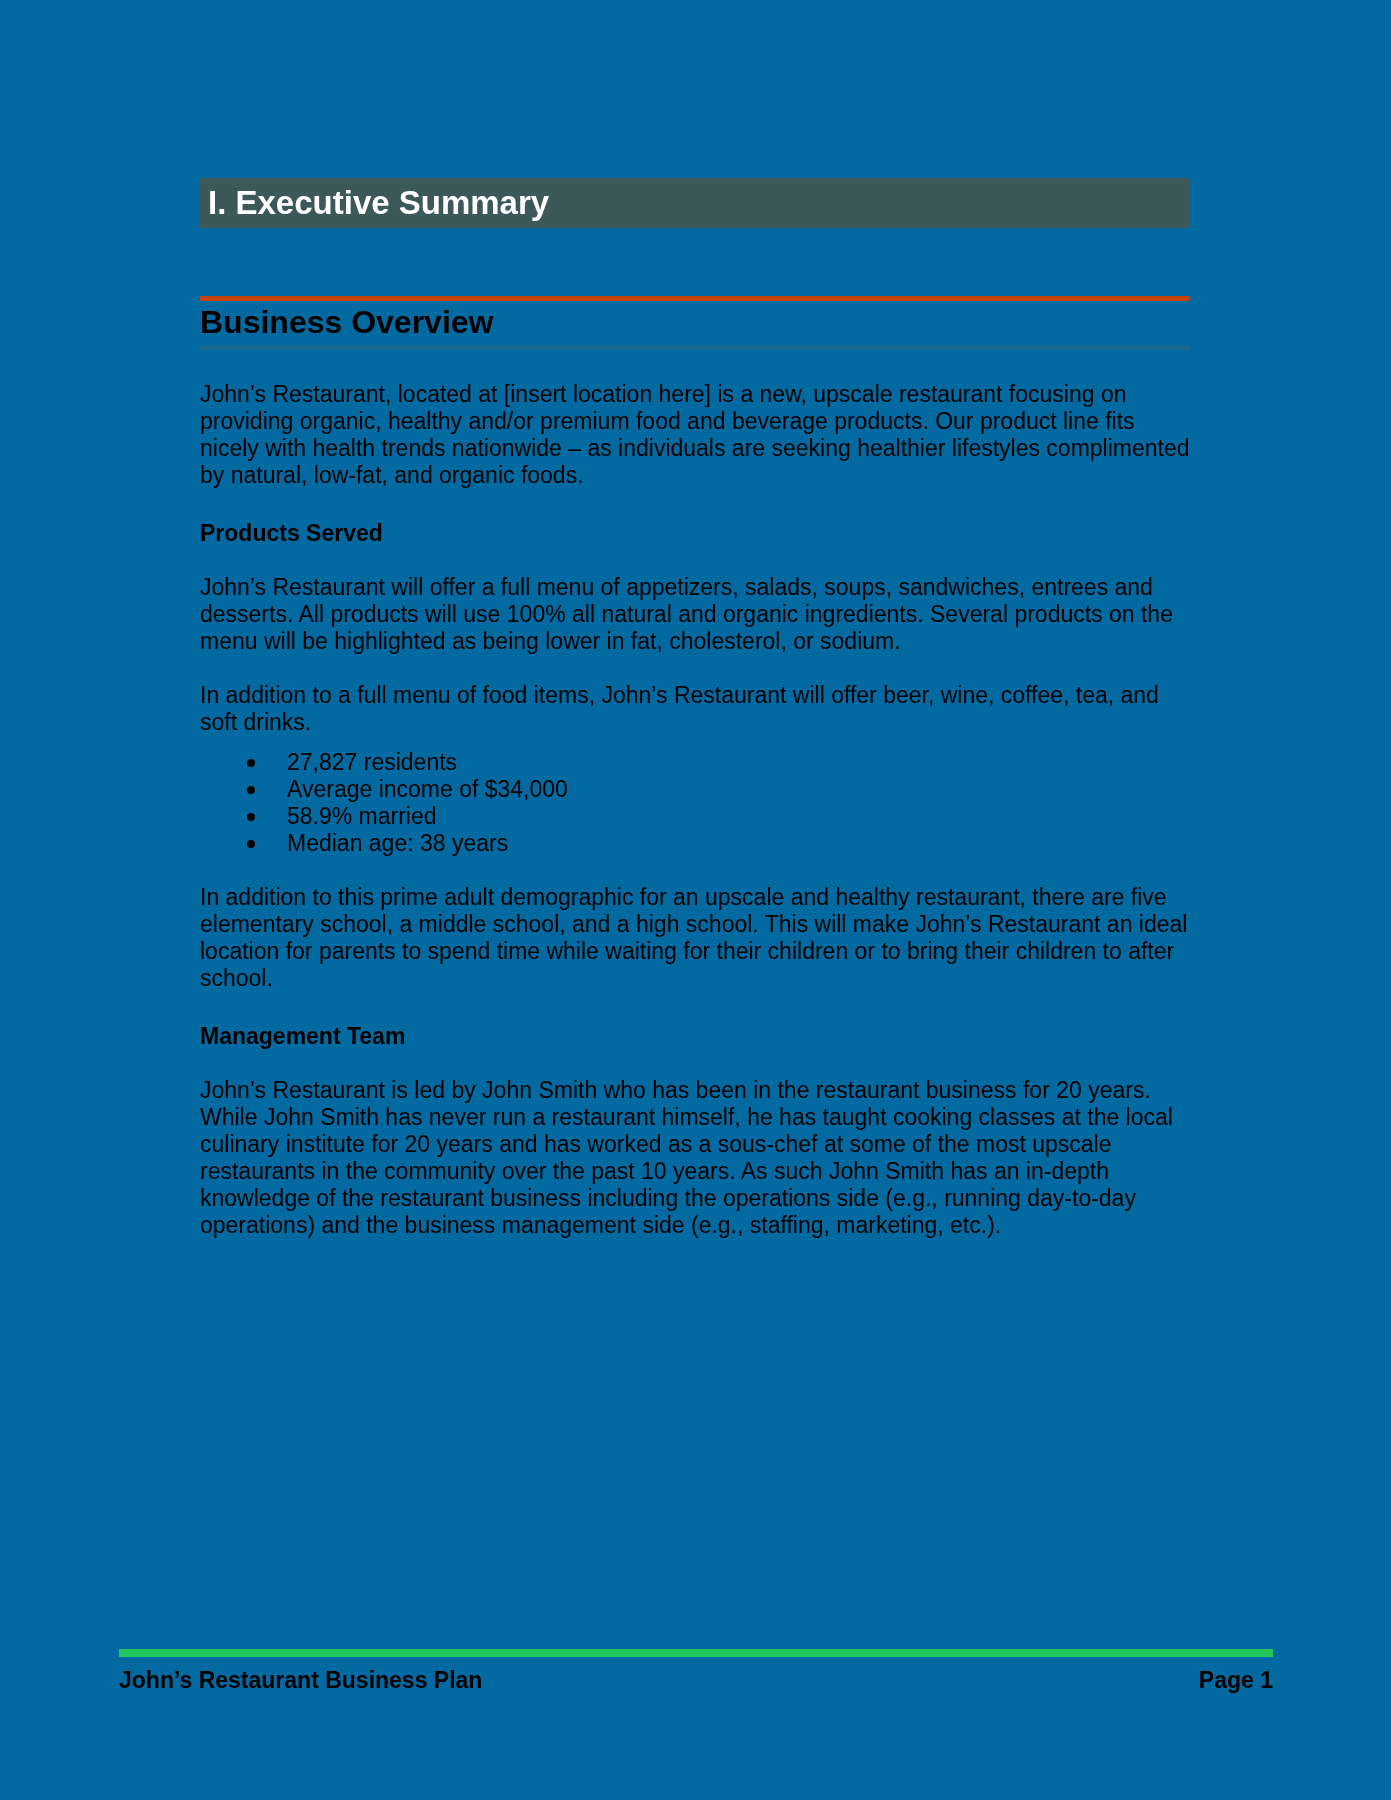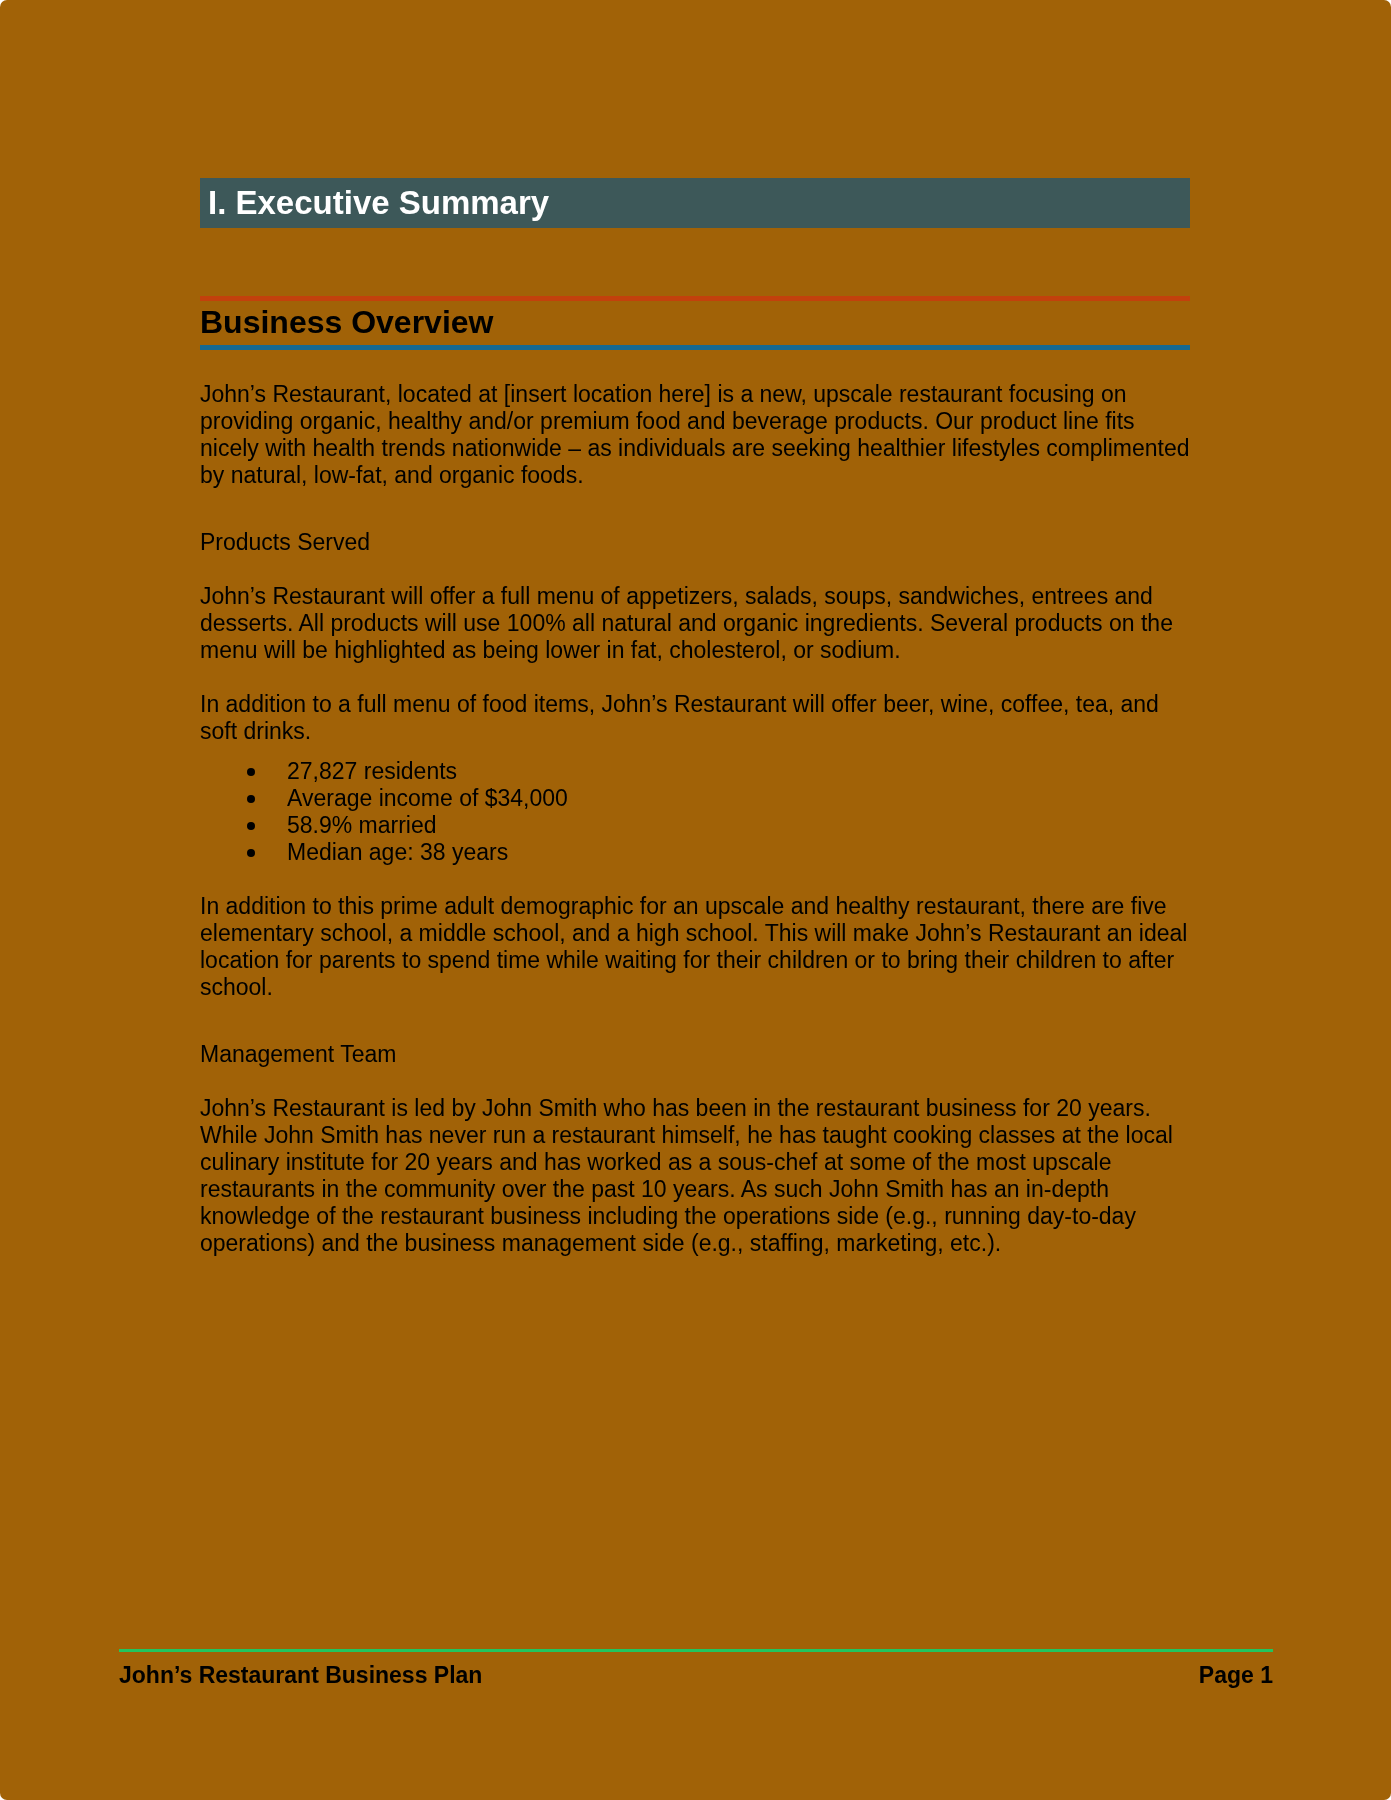--- a/index.html
+++ b/index.html
@@ -1,23 +1,22 @@
 <!DOCTYPE html>
 <html><head>
 <meta charset="utf-8">
 <style>
   html,body { margin:0; padding:0; background:#ffffff; }
   .page {
     position:relative;
     width:1391px; height:1800px;
-    background:#a16207;
+    background:#0369a1;
     font-family:"Liberation Sans", sans-serif;
     color:#000000;
     overflow:hidden;
-    border-radius:7px;
   }
   .content {
     position:absolute; left:200px; top:0; width:990px;
   }
   .banner {
     margin-top:178px;
     height:50px; line-height:50px;
     background:#3d5859;
     color:#ffffff;
     font-size:33px; font-weight:bold;
@@ -33,41 +32,41 @@
     font-size:32px; line-height:34px;
     font-weight:bold;
   }
   .body-copy p {
     font-size:23px; line-height:27px;
     margin:27px 0 0 0;
   }
   .body-copy p.first-para { margin-top:31px; }
   .body-copy h3 {
     font-size:23px; line-height:27px;
-    margin:40px 0 0 0;
-    font-weight:normal;
+    margin:31px 0 0 0;
+    font-weight:bold;
   }
   ul.demo-list {
     margin:13px 0 0 0; padding:0; list-style:none;
   }
   ul.demo-list li {
     position:relative;
     padding-left:87px;
     font-size:23px; line-height:27px;
   }
   ul.demo-list .dot {
     position:absolute; left:47px; top:10px;
     width:8px; height:8px;
     background:#000000; border-radius:50%;
   }
   .footer {
     position:absolute;
     left:119px; top:1649px;
     width:1154px;
-    border-top:3px solid #22c55e;
+    border-top:8px solid #22c55e;
     padding-top:10px;
     display:flex; justify-content:space-between;
     font-size:23px; font-weight:bold;
   }
 </style>
 </head>
 <body>
 
 <div class="page">
   <div class="content">

